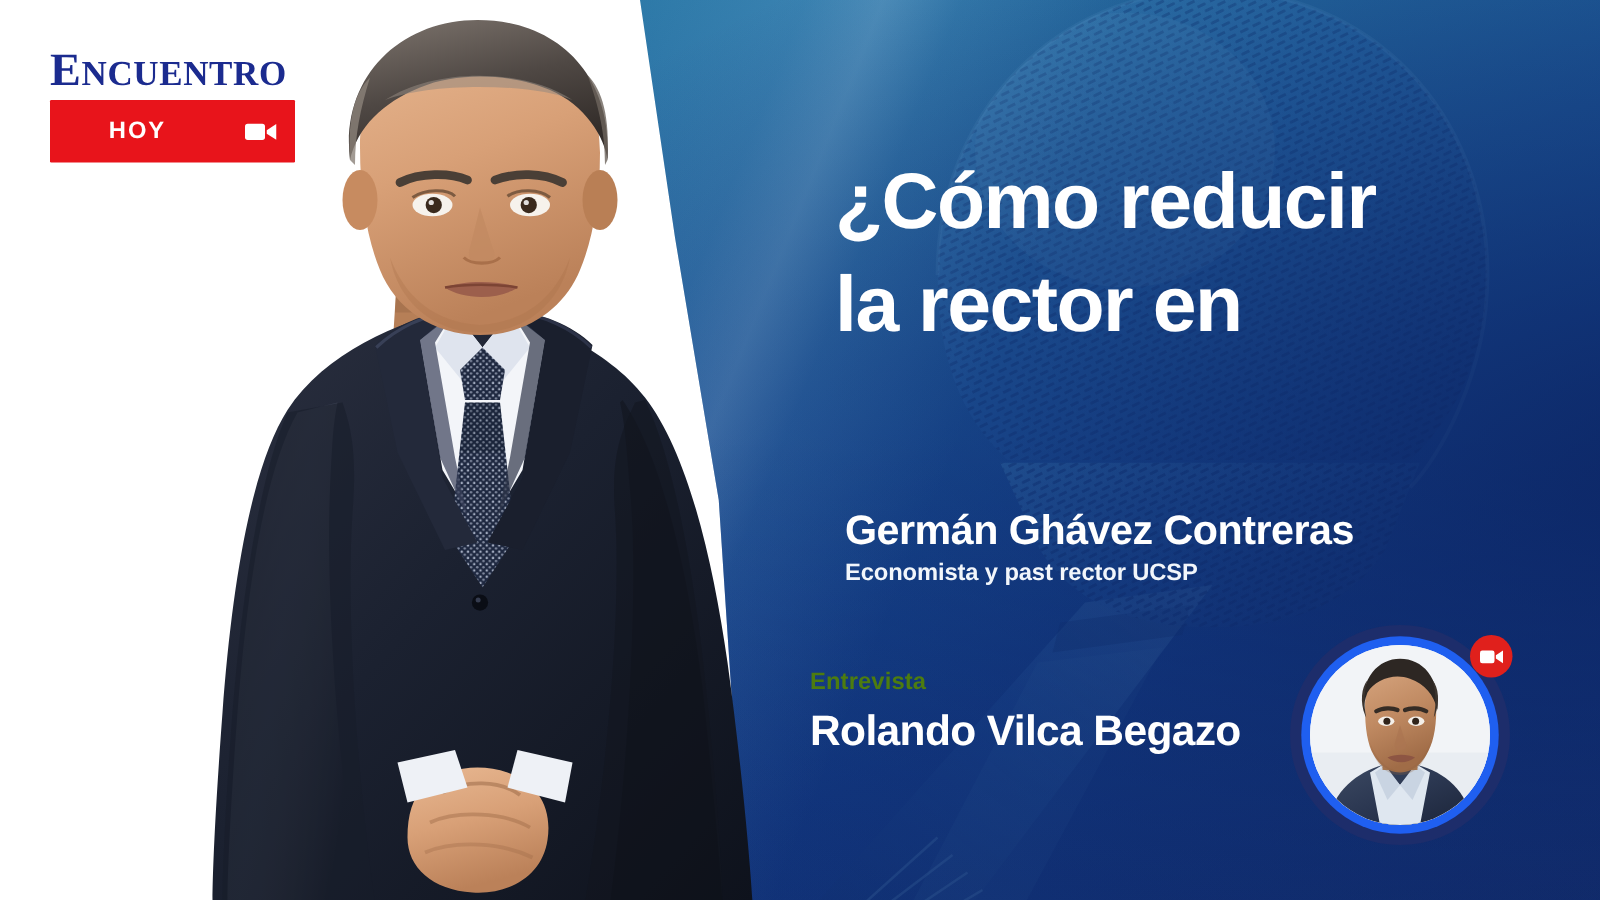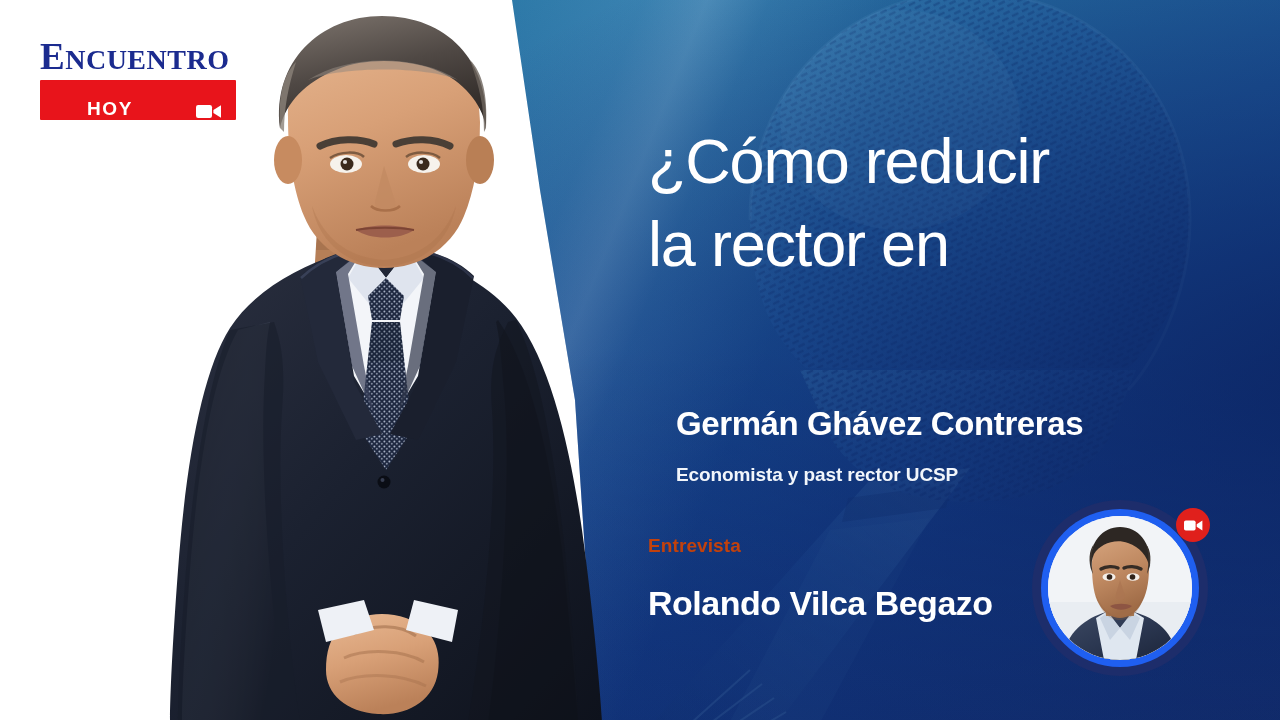--- a/index.html
+++ b/index.html
@@ -64,62 +64,62 @@
   #logo { position:absolute; left:40px; top:38px; width:196px; }
   #logo-word {
     font-family:"Liberation Serif", serif;
     font-weight:bold; color:#1b2b8f;
     font-size:37px; letter-spacing:.5px; line-height:1;
     white-space:nowrap;
   }
   #logo-word .cap { font-size:37px; }
   #logo-word .sm  { font-size:28px;text-align:right; }
   #logo-bar {
-    margin-top:5px; height:40px; display:flex; align-items:flex-end;
+    margin-top:5px; height:50px; display:flex; align-items:center;
     background:#e8141b; border-radius:1px; overflow:hidden;
   }
   #logo-hoy {
     flex:1 1 auto; display:flex; align-items:center; justify-content:center;
     color:#fff; font-weight:bold; font-size:19px; letter-spacing:1.6px;
   }
   #logo-sep { width:2px; background:#ffffff; margin:2px 0; }
   #logo-cam {
     width:54px; display:flex; align-items:center; justify-content:center;
   }
 
   
   #person { position:absolute; left:168px; top:10px; width:436px; height:712px; }
 
   
   #headline {
-    position:absolute; left:648px; top:120px; width:610px;
-    color:#ffffff; font-weight:normal;
+    position:absolute; left:668px; top:120px; width:610px;
+    color:#ffffff; font-weight:bold;
     font-size:63px; line-height:83px; letter-spacing:-1.2px;
   }
   #headline .ln { display:block; white-space:nowrap; }
 
   
   #guest { position:absolute; left:676px; top:404px; width:560px; }
   #guest-name {
     color:#ffffff; font-weight:bold; font-size:33px;
     letter-spacing:-0.4px; line-height:40px; white-space:nowrap;
   }
   #guest-role {
-    margin-top:20px; color:#f2f6fb; font-weight:bold;
+    margin-top:4px; color:#f2f6fb; font-weight:bold;
     font-size:19px; letter-spacing:-0.1px; white-space:nowrap;
   }
 
   
   #interview { position:absolute; left:648px; top:534px; width:430px; }
   #interview-label {
-    color:#c2410c; font-weight:bold; font-size:19px;
+    color:#4d7c0f; font-weight:bold; font-size:19px;
     letter-spacing:.1px; line-height:24px;
   }
   #interview-name {
-    margin-top:24px; color:#ffffff; font-weight:bold;
+    margin-top:6px; color:#ffffff; font-weight:bold;
     font-size:34px; letter-spacing:-0.5px; line-height:42px;
     white-space:nowrap;
   }
 
   
   #avatar-wrap { position:absolute; left:1032px; top:500px; width:176px; height:176px; }
   #avatar-ring-outer {
     position:absolute; inset:0; border-radius:50%;
     background:#1d2d6b;
   }

